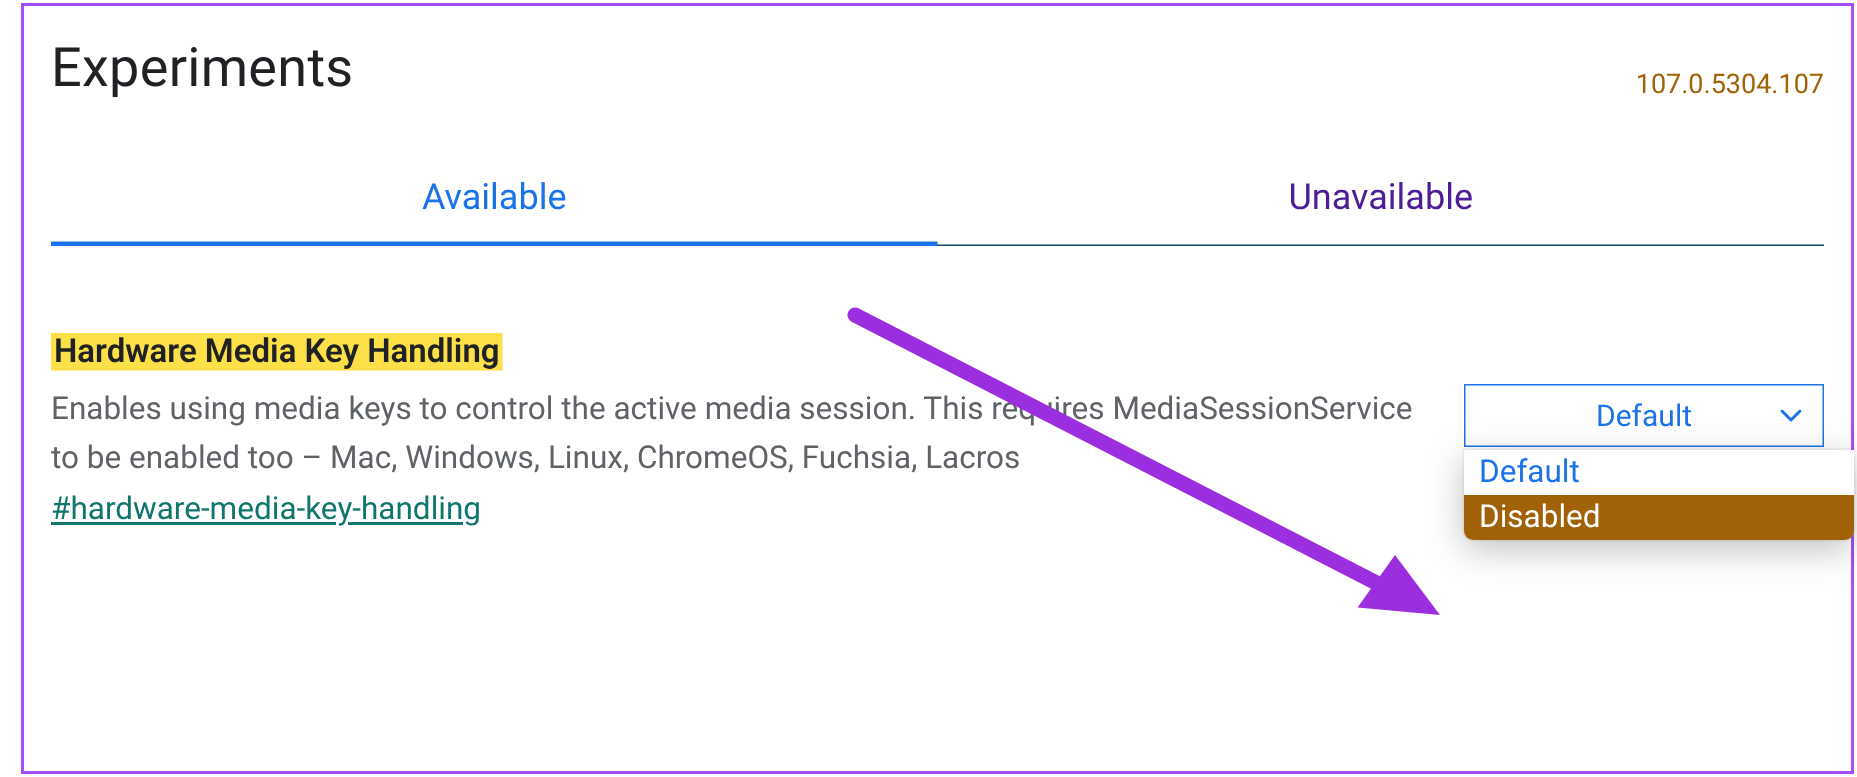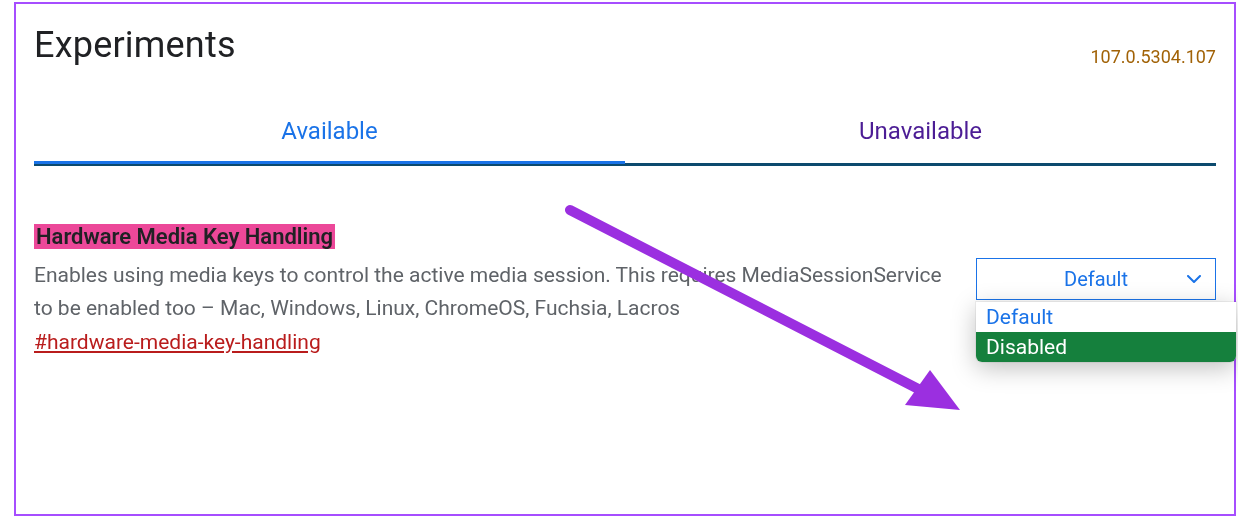--- a/index.html
+++ b/index.html
@@ -30,21 +30,21 @@
       color: #202124;
       letter-spacing: 0.2px;
     }
     .version {
       font-size: 18px;
       color: #a16207;
       margin-top: 22px;
     }
     .tabs {
       display: flex;
-      border-bottom: 3px solid #0c4a6e;
+      border-bottom: 1px solid #0c4a6e;
     }
     .tab {
       flex: 1;
       text-align: center;
       font-size: 24px;
       padding: 16px 0 18px 0;
       color: #4c1d95;
       cursor: pointer;
       position: relative;
     }
@@ -66,33 +66,33 @@
     }
     .flag-text {
       flex: 1;
       color: #5f6368;
     }
     .flag-title {
       display: inline;
       font-size: 22px;
       font-weight: 600;
       color: #202124;
-      background: #ec4899;
+      background: #fde047;
       padding: 0 2px;
     }
     .flag-desc {
       font-size: 21px;
       line-height: 1.55;
       margin-top: 10px;
       color: #5f6368;
     }
     .flag-anchor {
       display: inline-block;
       font-size: 21px;
-      color: #b91c1c;
+      color: #0f766e;
       text-decoration: underline;
       margin-top: 6px;
       cursor: pointer;
     }
     .select-wrap {
       position: relative;
       width: 240px;
       margin-top: 34px;
     }
     .select-box {
@@ -128,21 +128,21 @@
       overflow: hidden;
       z-index: 5;
     }
     .opt {
       font-size: 21px;
       color: #1a73e8;
       padding: 3px 10px;
       cursor: pointer;
     }
     .opt.highlight {
-      background: #15803d;
+      background: #a16207;
       color: #fff;
     }
     
     .arrow {
       position: absolute;
       left: 560px;
       top: 200px;
       width: 430px;
       height: 230px;
       pointer-events: none;

